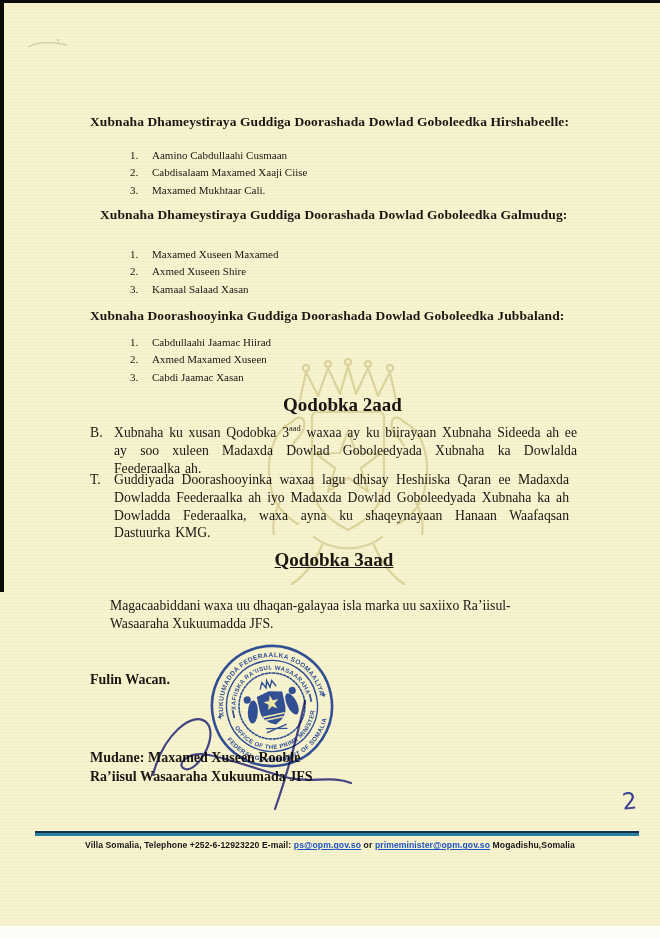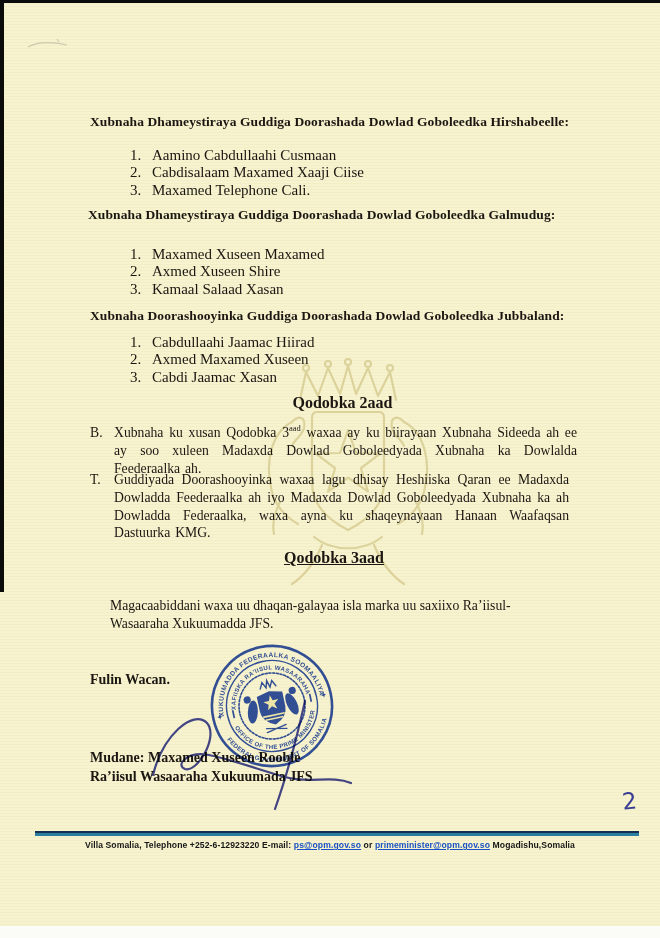--- a/index.html
+++ b/index.html
@@ -8,24 +8,24 @@
     position:relative;width:660px;height:938px;overflow:hidden;
     background-color:#f7f3cf;
     background-image:repeating-linear-gradient(180deg, rgba(186,176,118,.08) 0 1px, rgba(0,0,0,0) 1px 3px);
     color:#1b1611;
   }
   .edge-top{position:absolute;left:0;top:0;width:660px;height:3px;background:#0b0b0b;}
   .edge-left{position:absolute;left:0;top:0;width:4px;height:592px;background:#0b0b0b;}
   .edge-bottom{position:absolute;left:0;top:926px;width:660px;height:12px;background:#fbfbf8;}
   .abs{position:absolute;}
   .heading{font-weight:bold;font-size:13.5px;letter-spacing:.1px;}
-  .mlist{list-style:none;margin:0;padding:0;font-size:15px;counter-reset:li;}
+  .mlist{list-style:none;margin:0;padding:0;font-size:11px;counter-reset:li;}
   .mlist li{counter-increment:li;display:flex;line-height:17.3px;}
   .mlist li::before{content:counter(li) ".";width:22px;flex:0 0 22px;}
-  .centerhead{text-align:center;font-weight:bold;font-size:16px;}
+  .centerhead{text-align:center;font-weight:bold;font-size:19px;}
   .underl{text-decoration:underline;}
   .subhead{text-align:center;font-size:12.5px;}
   .clause{display:flex;font-size:13.7px;line-height:17.8px;}
   .clause .clabel{width:24px;flex:0 0 24px;}
   .clause .ctext{text-align:justify;word-spacing:1.5px;}
   .clause sup{font-size:8.5px;vertical-align:super;line-height:0;}
   .body-par{font-size:13.7px;line-height:18px;}
   .boldline{font-weight:bold;font-size:14px;line-height:18.5px;}
   .watermark{opacity:.85;}
   .seal-svg{mix-blend-mode:multiply;opacity:.95;}
@@ -85,25 +85,25 @@
 
   <div class="abs heading z-text" style="left:90px;top:114px;width:500px;">Xubnaha Dhameystiraya Guddiga Doorashada Dowlad Goboleedka Hirshabeelle:</div>
   <ol class="abs mlist z-text" style="left:130px;top:147px;width:420px;">
     <li>
         <span>Aamino Cabdullaahi Cusmaan</span>
       </li>
     <li>
         <span>Cabdisalaam Maxamed Xaaji Ciise</span>
       </li>
     <li>
-        <span>Maxamed Telephone Cali.</span>
+        <span>Maxamed Mukhtaar Cali.</span>
       </li>
   </ol>
 
-  <div class="abs heading z-text" style="left:88px;top:207px;width:500px;">Xubnaha Dhameystiraya Guddiga Doorashada Dowlad Goboleedka Galmudug:</div>
+  <div class="abs heading z-text" style="left:100px;top:207px;width:500px;">Xubnaha Dhameystiraya Guddiga Doorashada Dowlad Goboleedka Galmudug:</div>
   <ol class="abs mlist z-text" style="left:130px;top:246px;width:420px;">
     <li>
         <span>Maxamed Xuseen Maxamed</span>
       </li>
     <li>
         <span>Axmed Xuseen Shire</span>
       </li>
     <li>
         <span>Kamaal Salaad Xasan</span>
       </li>

